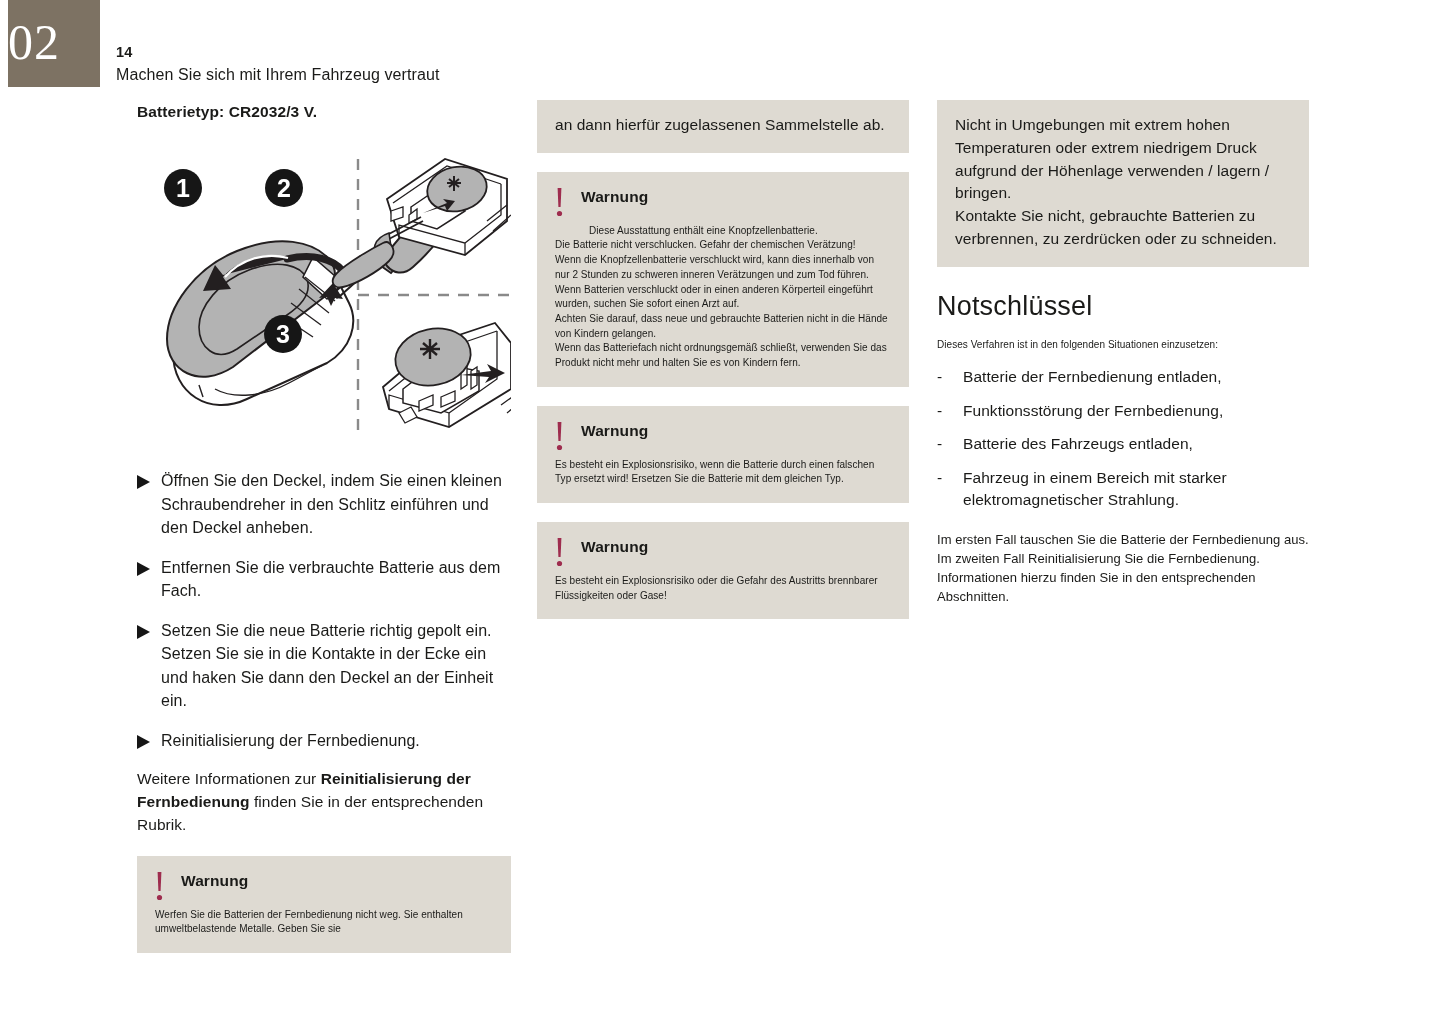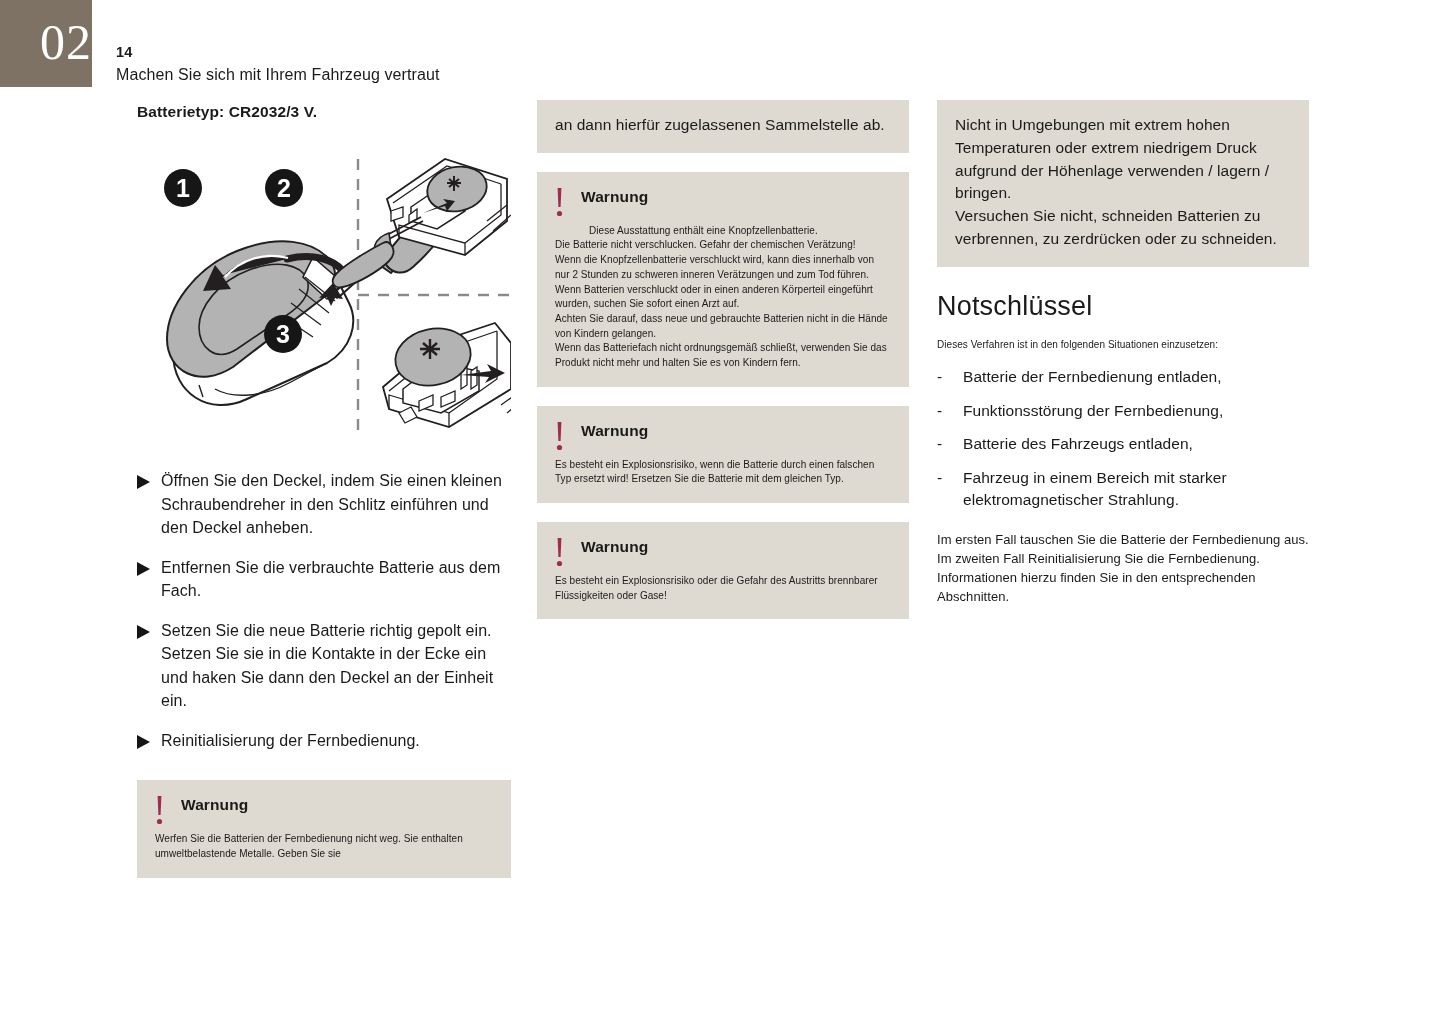--- a/index.html
+++ b/index.html
@@ -16,28 +16,28 @@
   #page {
     position: relative;
     width: 1445px;
     height: 1018px;
     background: #ffffff;
   }
 
   
   .chapter-badge {
     position: absolute;
-    left: 0;
+    left: 8px;
     top: 0;
     width: 92px;
     height: 87px;
     background: #7d7263;
     display: flex;
     align-items: center;
-    justify-content: flex-end;
+    justify-content: flex-start;
   }
   .chapter-badge span {
     font-family: "Liberation Serif", serif;
     font-size: 50px;
     color: #ffffff;
     letter-spacing: 1px;
     line-height: 1;
     position: relative;
     top: -2px;
   }
@@ -333,20 +333,21 @@
       <div class="step">
         <div class="step-marker">
           <svg width="13" height="14" viewBox="0 0 13 14">
               <polygon points="0,0 13,7 0,14" fill="#161616"></polygon>
             </svg>
         </div>
         <div class="step-text">Reinitialisierung der Fernbedienung.</div>
       </div>
     </div>
 
+    <div class="para"><span>Weitere Informationen zur </span><b>Reinitialisierung der Fernbedienung</b><span> finden Sie in der entsprechenden Rubrik.</span></div>
 
     <div class="box-spacer"></div>
 
     <div class="box">
       <div class="warn-head">
         <div class="warn-icon">
           <svg width="9" height="30" viewBox="0 0 9 30">
             <path d="M2.6 0 H6.4 L5.6 19 H3.4 Z" fill="#9e2c4e"></path>
             <circle cx="4.5" cy="25.5" r="2.6" fill="#9e2c4e"></circle>
           </svg>
@@ -411,21 +412,21 @@
         <div class="warn-title">Warnung</div>
       </div>
       <div class="warn-body indent">Es besteht ein Explosionsrisiko oder die Gefahr des Austritts brennbarer Flüssigkeiten oder Gase!</div>
     </div>
   </div>
 
   <div class="col col3">
 
     <div class="box-plain">
       <div>Nicht in Umgebungen mit extrem hohen Temperaturen oder extrem niedrigem Druck aufgrund der Höhenlage verwenden / lagern / bringen.</div>
-      <div>Versuchen Sie nicht, schneiden Batterien zu verbrennen, zu zerdrücken oder zu schneiden.</div>
+      <div>Kontakte Sie nicht, gebrauchte Batterien zu verbrennen, zu zerdrücken oder zu schneiden.</div>
     </div>
 
     <div class="sec-heading">Notschlüssel</div>
 
     <div class="warn-body">Dieses Verfahren ist in den folgenden Situationen einzusetzen:</div>
 
     <div class="dash-list">
       <div class="dash-item">
         <div class="dash-mark">-</div>
         <div class="dash-text">Batterie der Fernbedienung entladen,</div>

